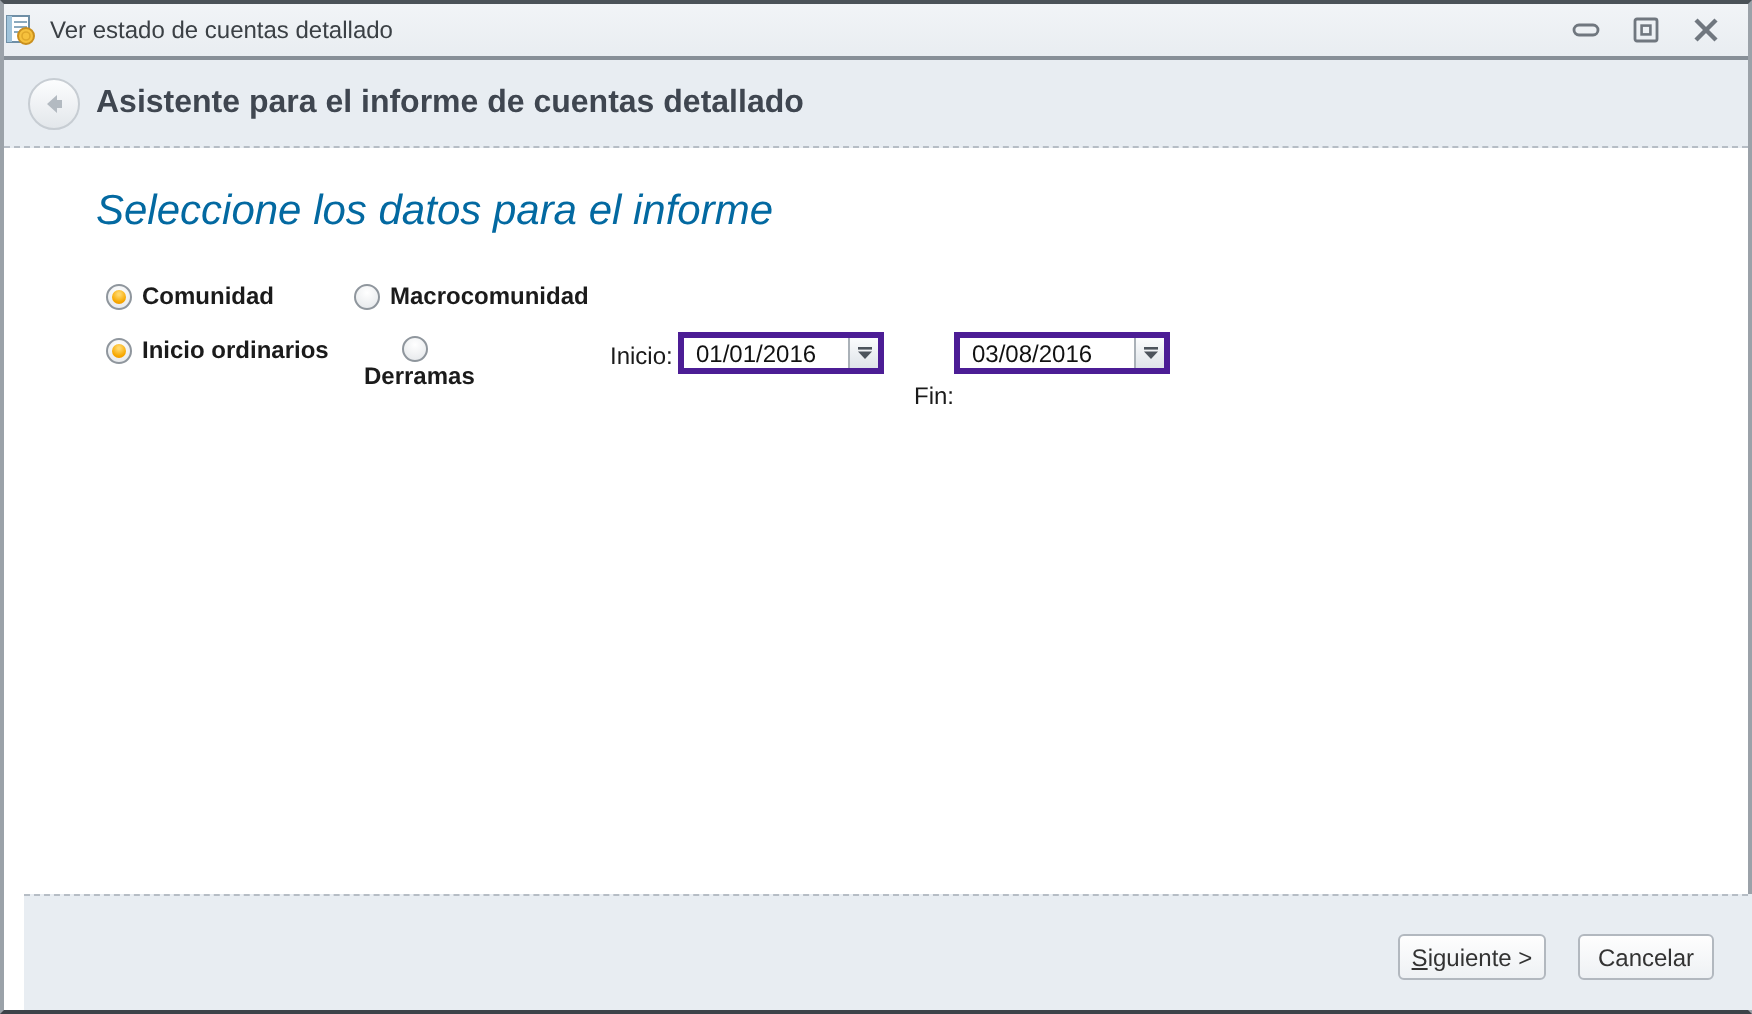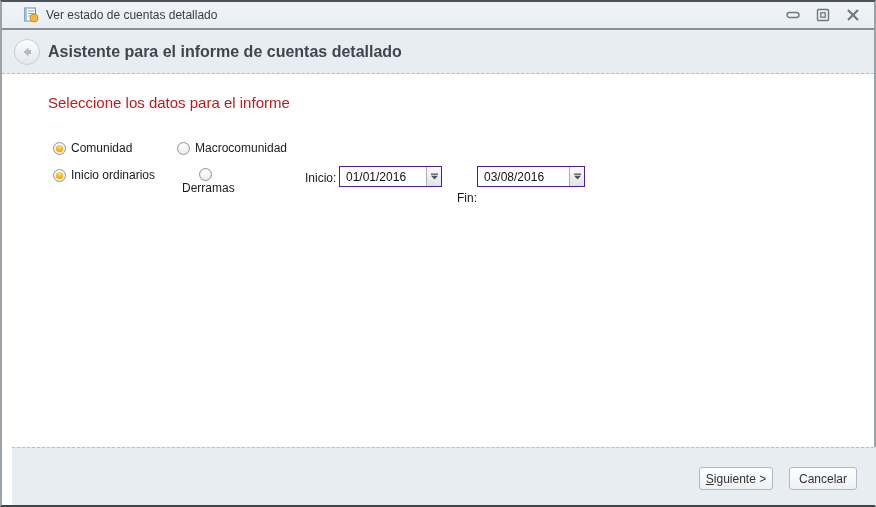--- a/index.html
+++ b/index.html
@@ -9,21 +9,20 @@
   .window {
     position:relative; width:876px; height:507px;
     border-style:solid; border-width:2px;
     border-color:#4b5258 #9ba2a9 #3d4349 #9ba2a9;
     background:#fff;
   }
 
   
   .titlebar {
     height:28px; display:flex; align-items:center;
-    padding-left:21px;
     background:linear-gradient(#f1f4f7,#e9edf1);
     border-bottom:2px solid #878f97;
   }
   .app-icon { width:16px; height:16px; margin-right:7px; flex:0 0 auto; }
   .title-text { color:#3b4045; font-size:12px; }
   .win-controls { margin-left:auto; display:flex; align-items:center; gap:14px; padding-right:13px; }
   .win-btn { width:16px; height:16px; display:flex; align-items:center; justify-content:center; cursor:default; }
 
   
   .header {
@@ -38,53 +37,53 @@
     border:1px solid #c7cdd3;
     display:flex; align-items:center; justify-content:center;
     flex:0 0 auto;
   }
   .header-title { margin-left:8px; font-weight:bold; color:#3f4650; font-size:16px;text-align:center; }
 
   
   .content { position:absolute; left:0; top:74px; width:872px; height:371px; background:#fff; }
   .heading {
     position:absolute; left:46px; top:92px;
-    font-size:15px; font-weight:normal; color:#b91c1c;
+    font-size:21px; font-weight:normal; color:#0369a1;font-style:italic;
   }
 
   .radio-item { position:absolute; display:flex; align-items:center; height:14px; cursor:default; }
   .radio-circle {
     width:13px; height:13px; border-radius:50%;
     border:1px solid #8f969d;
     background:radial-gradient(circle at 50% 30%, #ffffff, #e3e6e9);
     display:flex; align-items:center; justify-content:center;
     flex:0 0 auto;
   }
   .radio-circle.selected::after {
     content:""; width:7px; height:7px; border-radius:50%;
     background:radial-gradient(circle at 50% 30%, #ffd76a 10%, #f7a800 65%, #ec8e00);
   }
-  .radio-label { margin-left:5px; color:#1b1b1b; }
+  .radio-label { margin-left:5px; color:#1b1b1b;font-weight:bold; }
 
   .search-box {
     position:absolute; left:299px; top:136px; width:387px; height:21px;
     border:1px solid #a6acb3; background:#fff;
     display:flex; align-items:center; padding-left:2px;
   }
   .sel-text { background:#3399ff; color:#fff; padding:1px 2px; line-height:15px; }
   .search-btn {
     position:absolute; right:0; top:0; bottom:0; width:15px;
     border-left:1px solid #c3c9cf; background:linear-gradient(#ffffff,#eef1f4);
     display:flex; align-items:center; justify-content:center;
   }
 
   .field-label { position:absolute; top:169px; color:#1a1a1a; }
   .date-edit {
     position:absolute; top:164px; height:21px;
-    border:1px solid #4c1d95; background:#fff;
+    border:3px solid #4c1d95; background:#fff;
     display:flex; align-items:center;
   }
   .date-text { padding-left:6px; color:#111; flex:1 1 auto; }
   .drop-btn {
     width:15px; align-self:stretch;
     border-left:1px solid #aab1b8;
     background:linear-gradient(#fbfcfd,#dfe4e9);
     display:flex; align-items:center; justify-content:center;
   }
 

